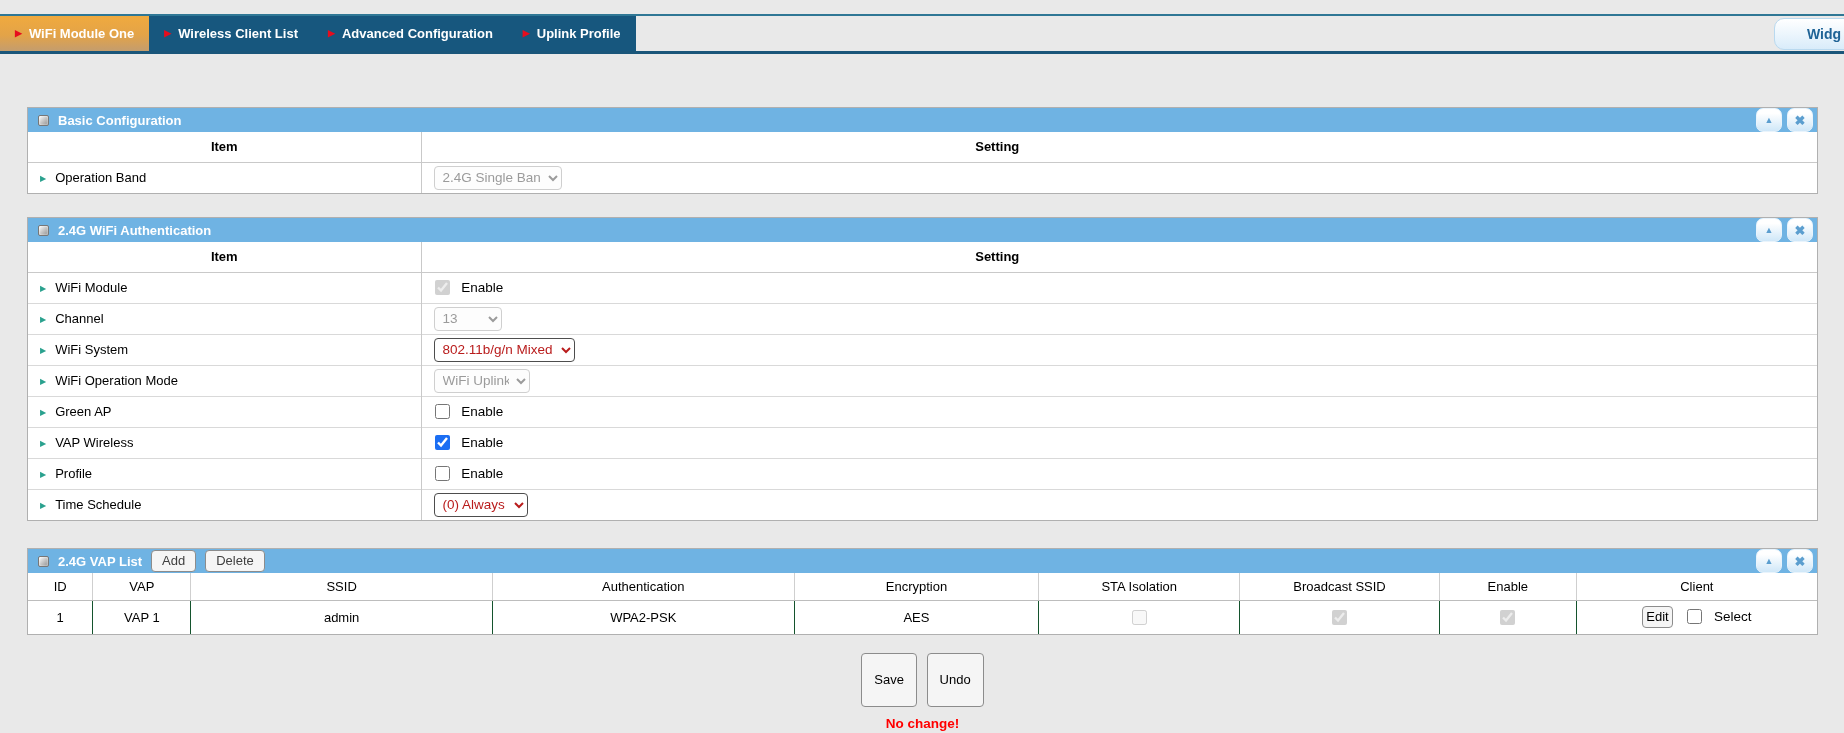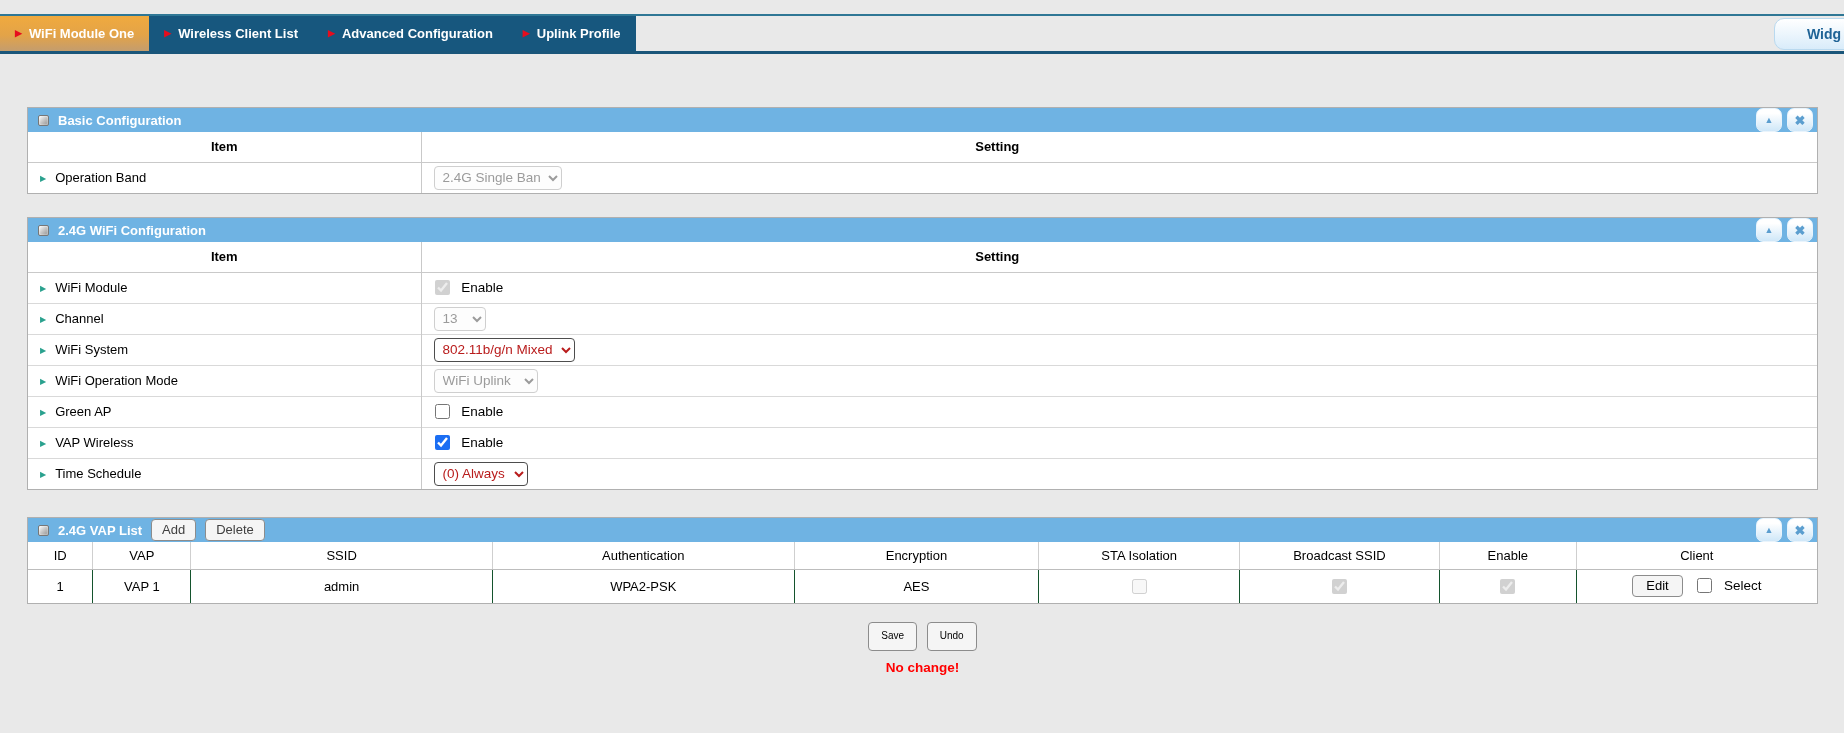--- a/index.html
+++ b/index.html
@@ -81,25 +81,25 @@
   
   .vap-table th {
     height: 27px; font-weight: normal; font-size: 13px; text-align: center;
     border-bottom: 1px solid #bdbdbd; border-left: 1px solid #cfcfcf;
   }
   .vap-table td {
     height: 34px; text-align: center; font-size: 13px;
     border-left: 1px solid #14532d;
   }
   .vap-table th:first-child, .vap-table td:first-child { border-left: none; }
-  .vap-table .edit-btn { margin-right: 10px; padding: 2px 13px; }
+  .vap-table .edit-btn { margin-right: 10px; padding: 2px 3px; }
 
   
   .footer { margin-top: 18px; text-align: center; }
-  .footer .btn { font-size: 10px; padding: 7px 12px; margin: 0 3px; }
+  .footer .btn { font-size: 13px; padding: 18px 12px; margin: 0 3px; }
   .status-msg { margin-top: 9px; color: #f00; font-weight: bold; font-size: 13.5px; text-align: center; }
 </style>
 </head>
 <body>
 
 <div class="screen">
 
   <div class="top-strip"></div>
 
   <div class="topbar">
@@ -155,21 +155,21 @@
               </select>
             </td>
           </tr>
         </tbody>
       </table>
     </div>
 
     <div class="section">
       <div class="sec-bar">
         <span class="sec-icon"></span>
-        <span>2.4G WiFi Configuration</span>
+        <span>2.4G WiFi Authentication</span>
         <span class="bar-btns">
           <button class="bar-btn">
               <span class="up">▲</span>
             </button>
           <button class="bar-btn">
               <span class="x">✖</span>
             </button>
         </span>
       </div>
       <table class="cfg-table">
@@ -183,52 +183,59 @@
           <tr>
             <td class="item-cell"><span class="bullet">▶</span><span>WiFi Module</span></td>
             <td class="setting-cell">
               <input type="checkbox" disabled="" checked="" style="">
               <span class="chk-label">Enable</span>
             </td>
           </tr>
           <tr>
             <td class="item-cell"><span class="bullet">▶</span><span>Channel</span></td>
             <td class="setting-cell">
-              <select style="width:52px" disabled="">
+              <select style="width:68px" disabled="">
                 <option>13</option>
               </select>
             </td>
           </tr>
           <tr>
             <td class="item-cell"><span class="bullet">▶</span><span>WiFi System</span></td>
             <td class="setting-cell">
               <select>
                 <option>802.11b/g/n Mixed</option>
               </select>
             </td>
           </tr>
           <tr>
             <td class="item-cell"><span class="bullet">▶</span><span>WiFi Operation Mode</span></td>
             <td class="setting-cell">
-              <select style="width:104px" disabled="">
+              <select style="width:96px" disabled="">
                 <option>WiFi Uplink</option>
               </select>
             </td>
           </tr>
           <tr>
             <td class="item-cell"><span class="bullet">▶</span><span>Green AP</span></td>
             <td class="setting-cell">
               <input type="checkbox" style="">
               <span class="chk-label">Enable</span>
             </td>
           </tr>
           <tr>
             <td class="item-cell"><span class="bullet">▶</span><span>VAP Wireless</span></td>
             <td class="setting-cell">
               <input type="checkbox" checked="" style="">
+              <span class="chk-label">Enable</span>
+            </td>
+          </tr>
+          <tr>
+            <td class="item-cell"><span class="bullet">▶</span><span>Profile</span></td>
+            <td class="setting-cell">
+              <input type="checkbox" style="">
               <span class="chk-label">Enable</span>
             </td>
           </tr>
           <tr>
             <td class="item-cell"><span class="bullet">▶</span><span>Time Schedule</span></td>
             <td class="setting-cell">
               <select>
                 <option>(0) Always</option>
               </select>
             </td>

